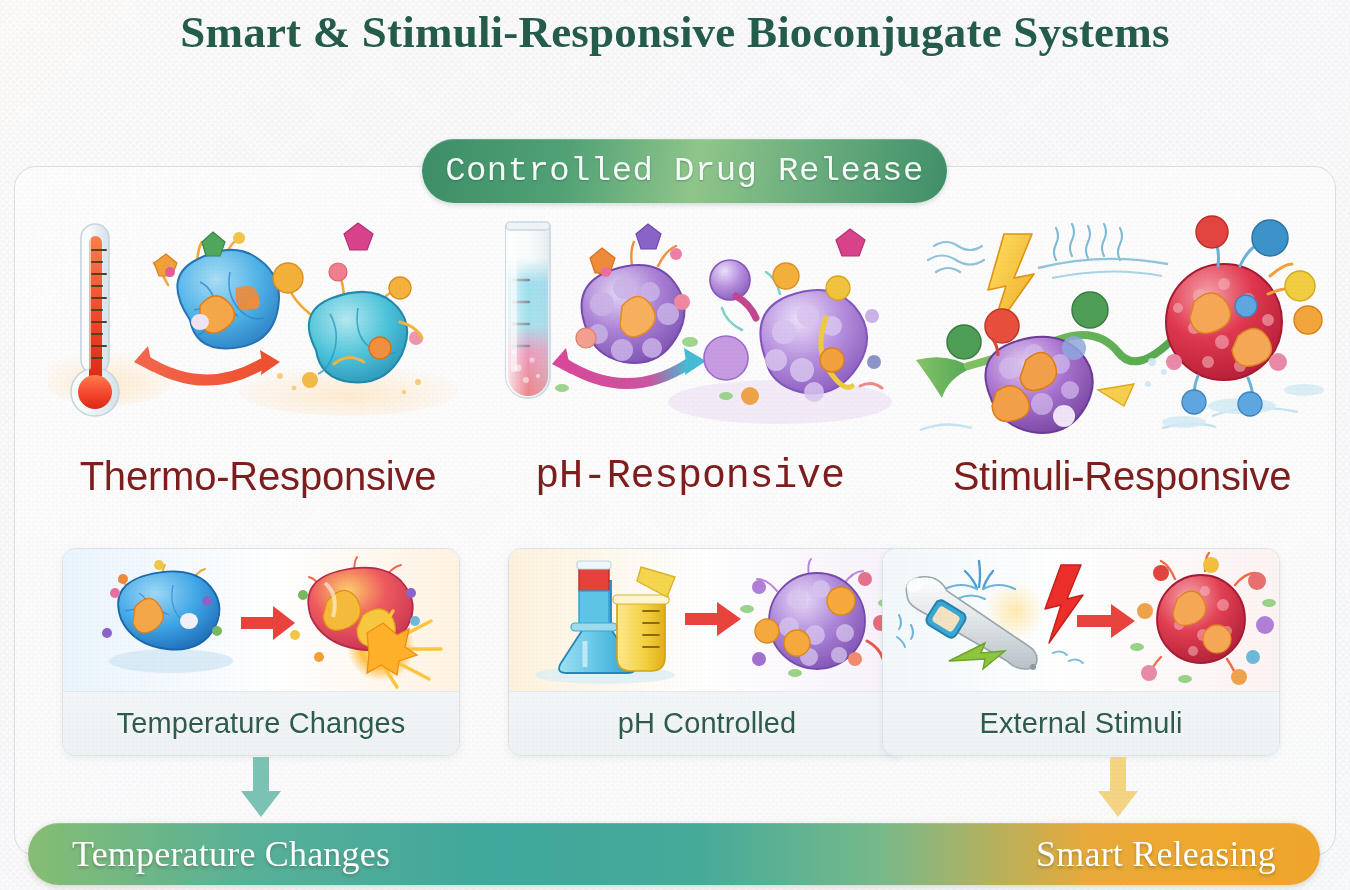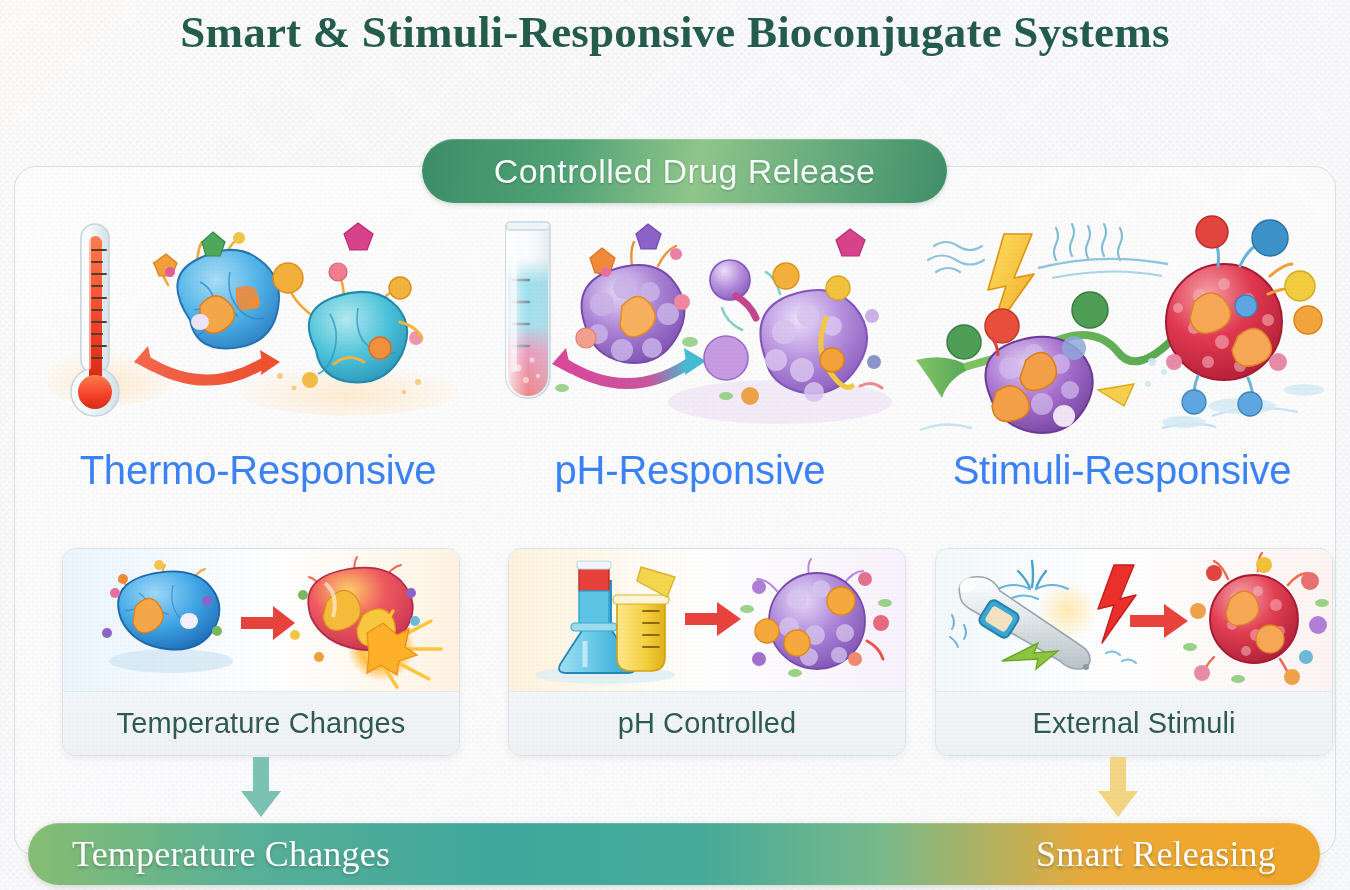--- a/index.html
+++ b/index.html
@@ -32,52 +32,53 @@
   }
 
   
   .pill{
     position:absolute;left:422px;top:139px;width:525px;height:64px;
     border-radius:34px;
     background:linear-gradient(100deg,#3c8c67 0%,#52a276 28%,#8fc58a 52%,#6aad7e 74%,#3f8e69 100%);
     box-shadow:0 2px 5px rgba(40,90,70,.20), inset 0 1px 0 rgba(255,255,255,.18);
     display:flex;align-items:center;justify-content:center;
     z-index:5;
+    font-family:Liberation Mono, monospace;
   }
   .pill span{
     color:#f4fbf6;font-size:34px;font-weight:400;letter-spacing:.4px;
     text-shadow:0 1px 2px rgba(20,60,45,.35);
   }
 
   
   .col{position:absolute;top:210px;width:420px;}
   .col.c1{left:48px;}
-  .col.c2{left:480px;}
+  .col.c2{left:480px;font-family:Liberation Mono, monospace;}
   .col.c3{left:912px;}
 
   .illus{width:420px;height:230px;position:relative;}
   .illus svg{position:absolute;left:0;top:0;}
 
   .heading{
-    width:420px;text-align:center;margin-top:8px;
-    font-size:40px;font-weight:400;color:#3b82f6;letter-spacing:-.2px;
+    width:420px;text-align:center;margin-top:14px;
+    font-size:40px;font-weight:400;color:#7f1d1d;letter-spacing:-.2px;
     text-shadow:0 1px 0 rgba(255,255,255,.8);
   }
 
   
   .card{
     position:absolute;width:398px;height:208px;top:548px;
     border:1.5px solid #dce4e8;border-radius:14px;overflow:hidden;
     background:#ffffff;
     box-shadow:0 2px 6px rgba(120,140,150,.13);
     box-sizing:border-box;
   }
   .card.k1{left:62px;}
   .card.k2{left:508px;}
-  .card.k3{left:935px;text-align:center;}
+  .card.k3{left:882px;text-align:center;}
   .card .thumb{height:142px;position:relative;overflow:hidden;}
   .card .thumb svg{position:absolute;left:0;top:0;}
   .card .sep{height:1px;background:#e3eaee;}
   .card .cap{
     height:63px;display:flex;align-items:center;justify-content:center;
     background:linear-gradient(180deg,#f3f6f8 0%,#eef2f4 100%);
     font-size:29px;color:#2d5b4c;letter-spacing:.1px;
     text-shadow:0 1px 0 rgba(255,255,255,.85);
   }
 

